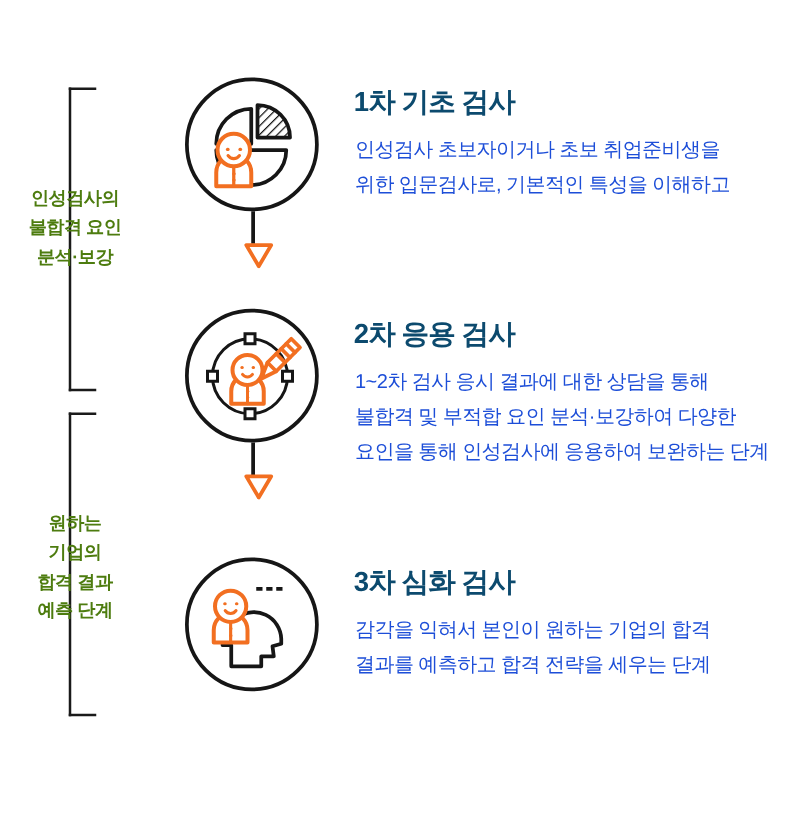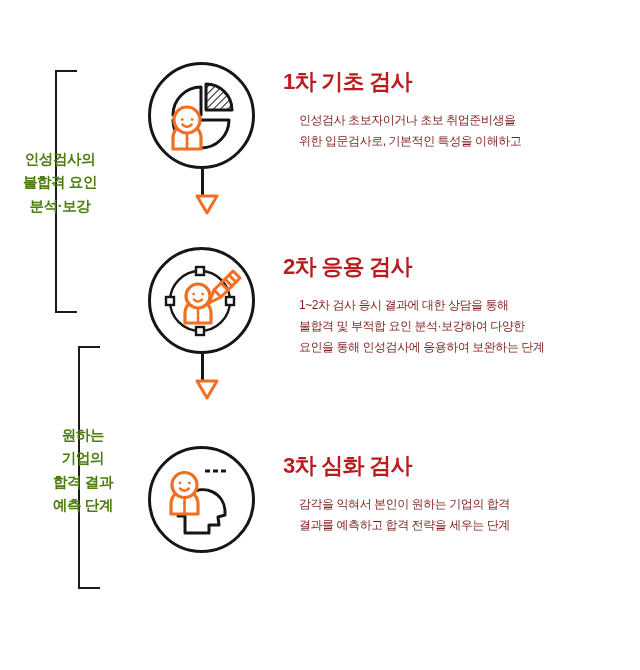--- a/index.html
+++ b/index.html
@@ -94,32 +94,32 @@
 
   .step-text {
     position: absolute;
     left: 283px;
     top: 0;
     width: 350px;
   }
   .step-title {
     font-size: 22px;
     font-weight: 700;
-    color: #b91c1c;
+    color: #0c4a6e;
     letter-spacing: -0.7px;
     line-height: 1.1;
     margin: 0 0 13px 0;
     white-space: nowrap;
   }
   .step-desc {
-    font-size: 12px;
-    color: #7f1d1d;
+    font-size: 16px;
+    color: #1d4ed8;
     line-height: 1.74;
     letter-spacing: -0.45px;
-    margin: 16px;
+    margin: 1px;
   }
   .step-desc .desc-line { display: block; white-space: nowrap; }
 
   
   .connector {
     position: absolute;
     left: 194px;
     width: 16px;
   }
   .connector .stem {
@@ -147,21 +147,21 @@
       <div class="tick top"></div>
       <div class="tick bottom"></div>
     </div>
     <div class="bracket-label" style="top:78px;">
       <span class="lbl-line">인성검사의</span>
       <span class="lbl-line">불합격 요인</span>
       <span class="lbl-line">분석·보강</span>
     </div>
   </div>
 
-  <div class="bracket-group" style="top:346px; height:243px;margin-left:23px;">
+  <div class="bracket-group" style="top:330px; height:243px;">
     <div class="bracket">
       <div class="vline"></div>
       <div class="tick top"></div>
       <div class="tick bottom"></div>
     </div>
     <div class="bracket-label" style="top:78px;">
       <span class="lbl-line">원하는</span>
       <span class="lbl-line">기업의</span>
       <span class="lbl-line">합격 결과</span>
       <span class="lbl-line">예측 단계</span>

